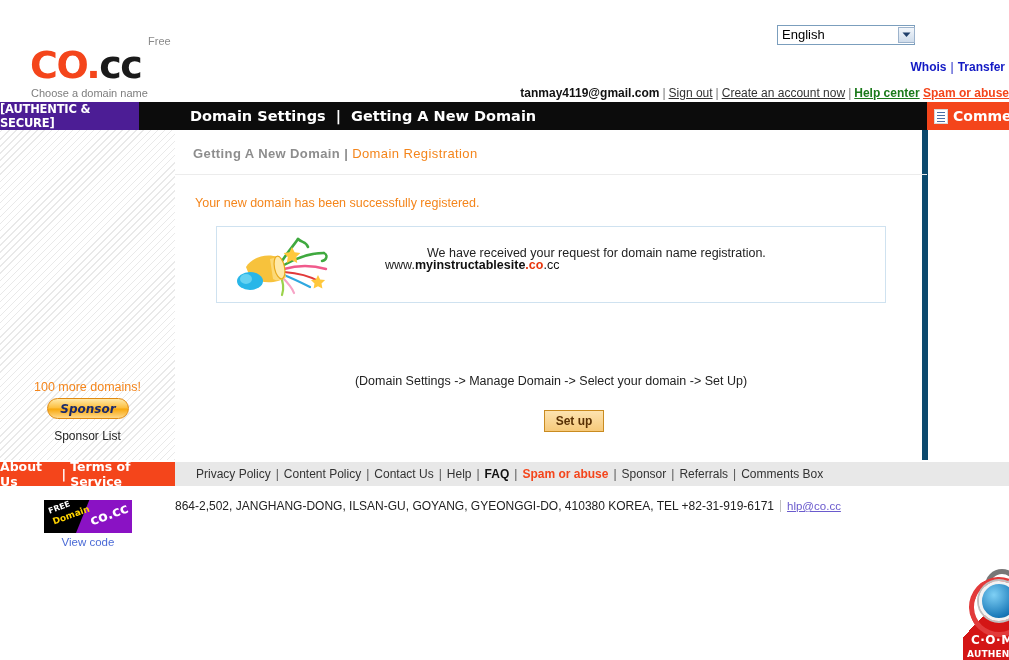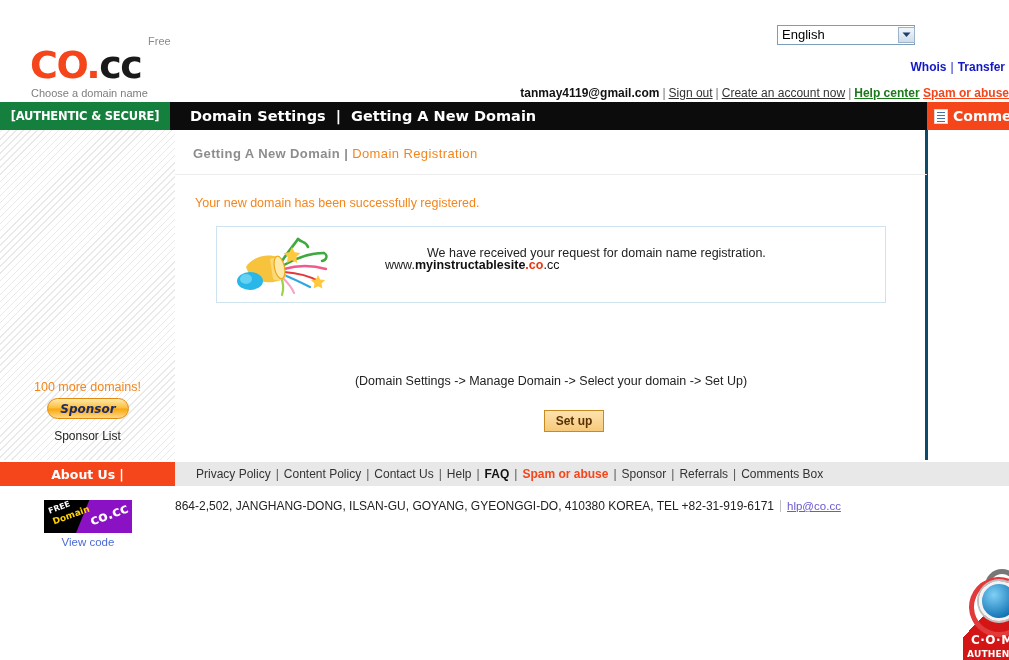--- a/index.html
+++ b/index.html
@@ -120,22 +120,22 @@
   
   .navbar {
     position: absolute;
     left: 0; top: 102px;
     width: 1009px; height: 28px;
     background: #0c0c0c;
   }
   .nav-badge {
     position: absolute;
     left: 0; top: 0;
-    width: 170px; height: 28px;
-    background: #15803d;
+    width: 139px; height: 28px;
+    background: #4c1d95;
     color: #fff;
     font-size: 11.5px;
     font-weight: bold;
     display: flex;
     align-items: center;
     justify-content: center;
     letter-spacing: -0.2px;
     font-family: "DejaVu Sans", sans-serif;
   }
   .nav-items {
@@ -303,21 +303,21 @@
     font-size: 11.5px;
     color: #4a6ad6;
   }
 
   
   .content {
     position: absolute;
     left: 175px; top: 130px;
     width: 753px; height: 330px;
     background: #fff;
-    border-right: 3px solid #0c4a6e;
+    border-right: 6px solid #0c4a6e;
     box-sizing: border-box;
   }
   .breadcrumb {
     position: absolute;
     left: 18px; top: 16px;
     font-size: 13px;
     letter-spacing: 0.4px;
     font-weight: bold;
   }
   .breadcrumb .b1 { color: #8d8d8d; }
@@ -544,20 +544,21 @@
 
 <div class="sidebar">
   <div class="sb-more">100 more domains!</div>
   <div class="sponsor-btn">Sponsor</div>
   <div class="sb-list"><span>Sponsor List</span></div>
 </div>
 
 <div class="sb-footer">
   <a href="#">About Us</a>
   <span>|</span>
+  <a href="#">Terms of Service</a>
 </div>
 
 <div class="dnsbadge-wrap">
   <span class="dnsbadge">
     <span class="purple"></span>
     <span class="t1">FREE</span>
     <span class="t2">Domain</span>
     <span class="t3">co.cc</span>
   </span>
   <div class="viewcode">View code</div>

